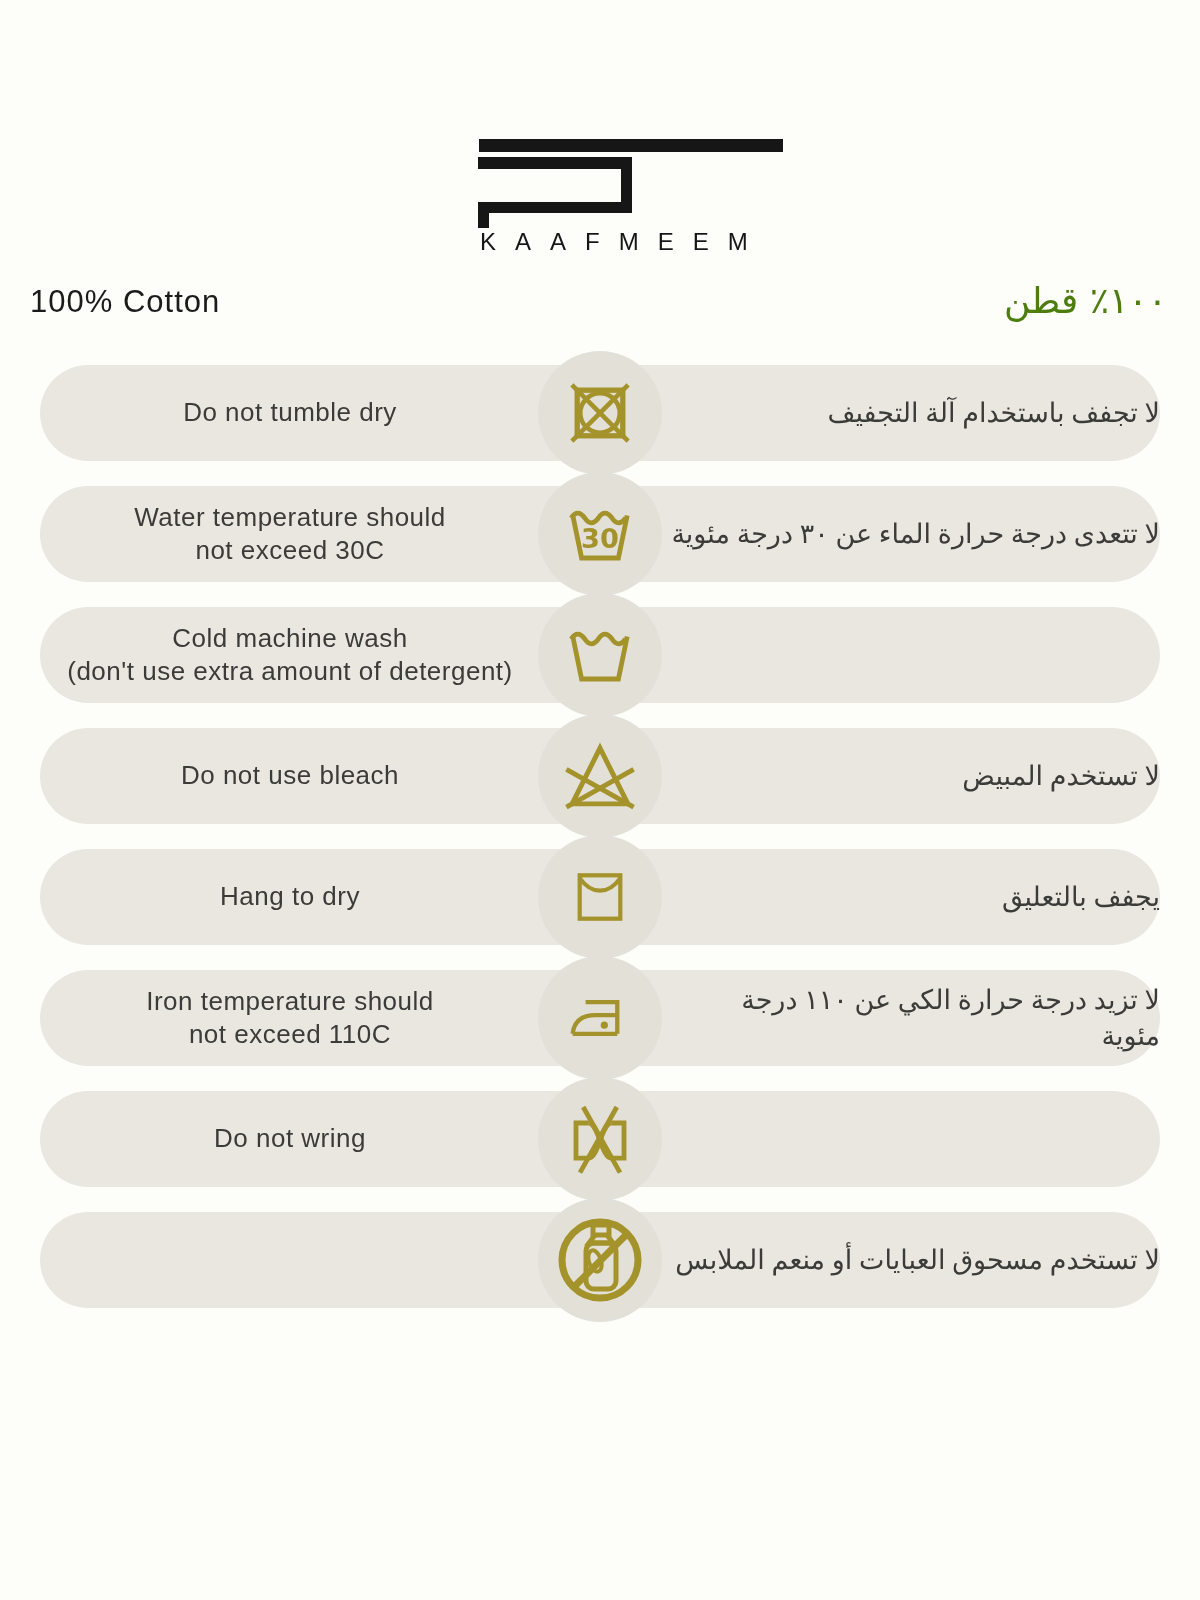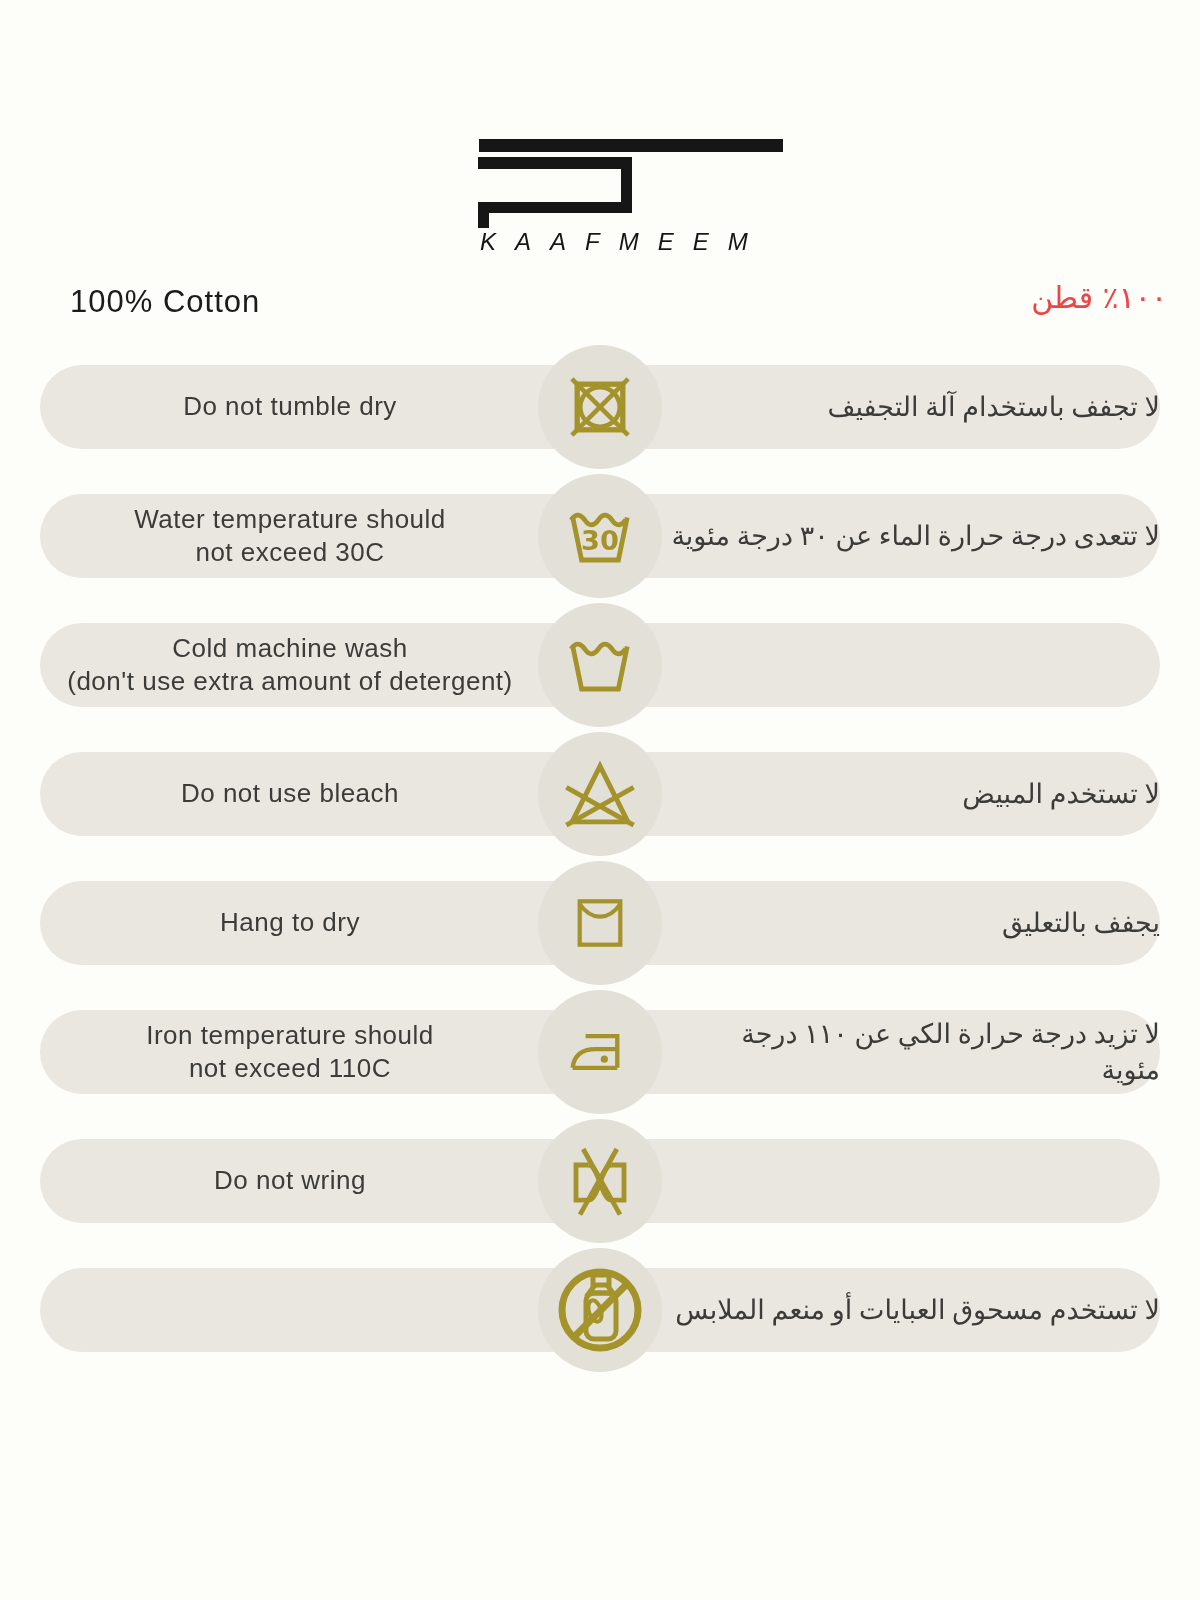--- a/index.html
+++ b/index.html
@@ -20,32 +20,32 @@
   
   .logo-mark .b{position:absolute;background:var(--ink);}
   .bar-top{left:479px;top:139px;width:304px;height:13px;}
   .bar-mid{left:478px;top:157px;width:154px;height:12px;}
   .bar-right{left:621px;top:157px;width:11px;height:56px;}
   .bar-bot{left:478px;top:202px;width:154px;height:11px;}
   .bar-desc{left:478px;top:202px;width:11px;height:26px;}
   .wordmark{
     position:absolute;left:480px;top:228px;width:330px;
     font-size:24px;letter-spacing:19px;color:var(--ink);
-    font-weight:500;white-space:nowrap;font-style:italic;
+    font-weight:500;white-space:nowrap;
   }
   
-  .material-en{position:absolute;left:30px;top:284px;font-size:31px;color:#1b1b1b;letter-spacing:1px;margin-left:40px;}
+  .material-en{position:absolute;left:30px;top:284px;font-size:31px;color:#1b1b1b;letter-spacing:1px;}
   .material-ar{
-    position:absolute;right:33px;top:280px;font-size:30px;color:#ef4444;
+    position:absolute;right:33px;top:280px;font-size:36px;color:#4d7c0f;
     direction:rtl;font-family:"DejaVu Sans",sans-serif;
   }
   
   .rows{position:absolute;left:40px;top:365px;width:1120px;}
   .row{
-    position:relative;height:84px;margin-bottom:45px;
+    position:relative;height:96px;margin-bottom:25px;
     background:var(--pill-bg);border-radius:48px;
   }
   .icon-circle{
     position:absolute;left:50%;top:50%;transform:translate(-50%,-50%);
     width:124px;height:124px;border-radius:50%;background:var(--circle-bg);
     display:flex;align-items:center;justify-content:center;
   }
   .icon-circle svg{color:var(--olive);display:block;}
   .en{
     position:absolute;left:0;top:50%;transform:translateY(-50%);

